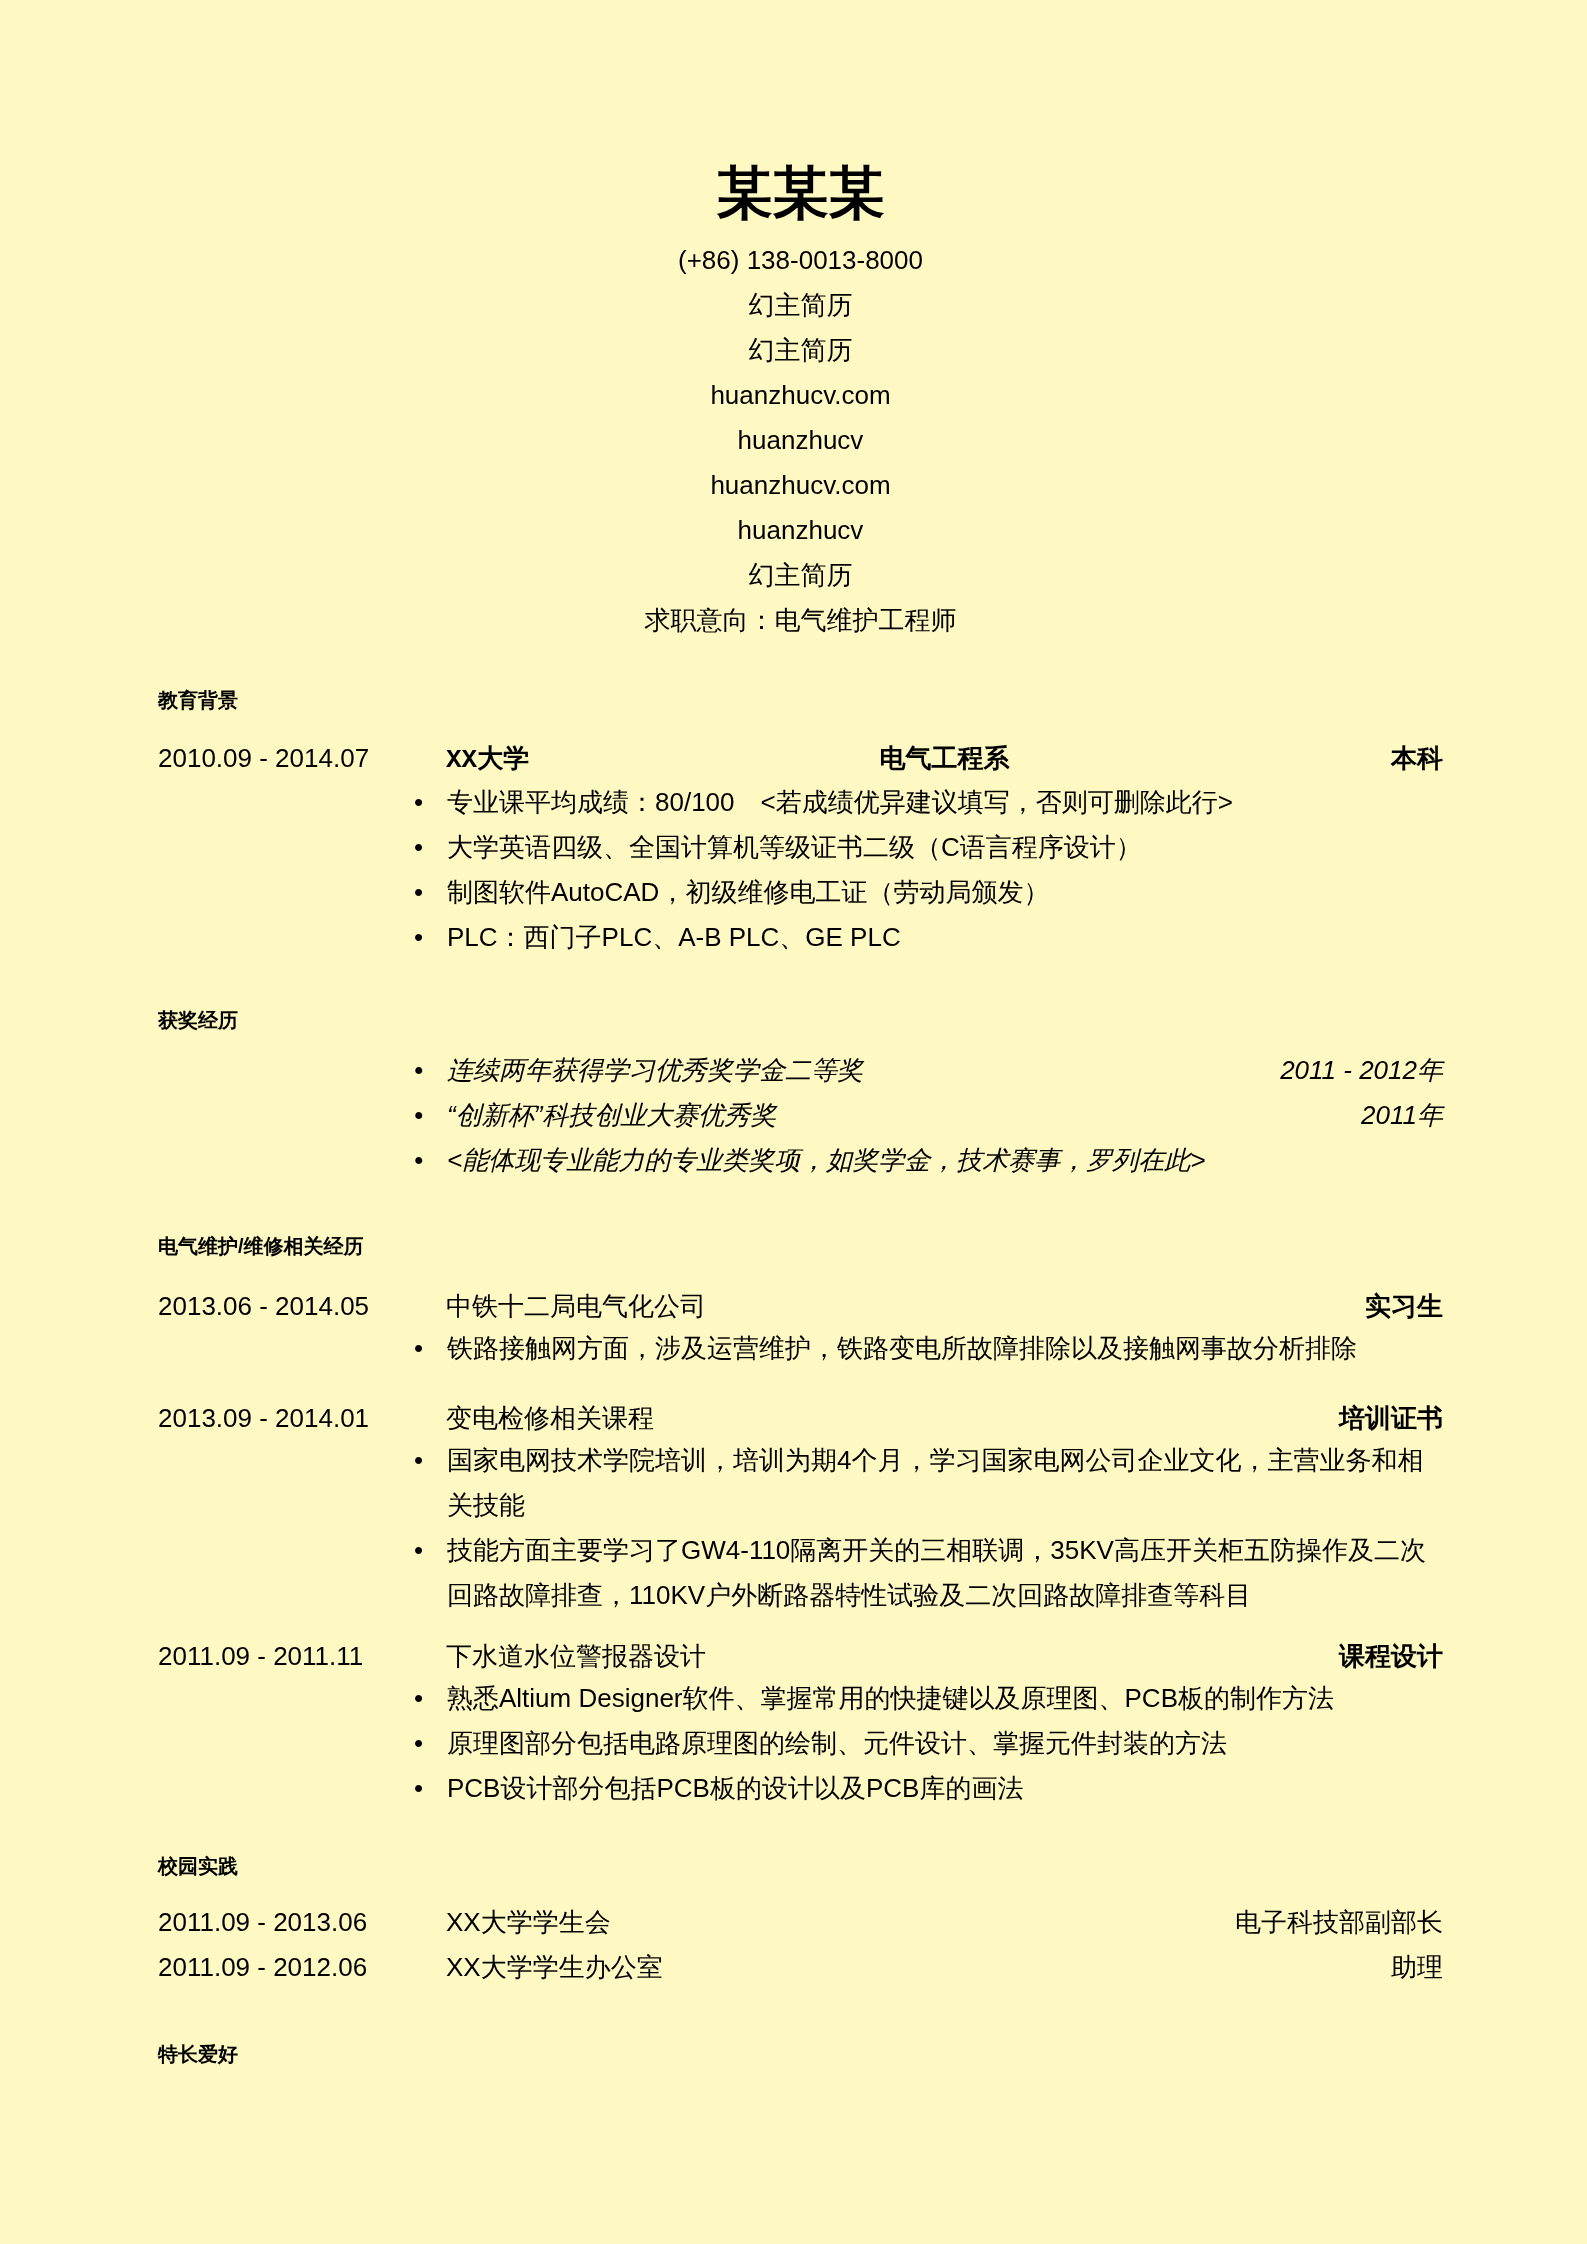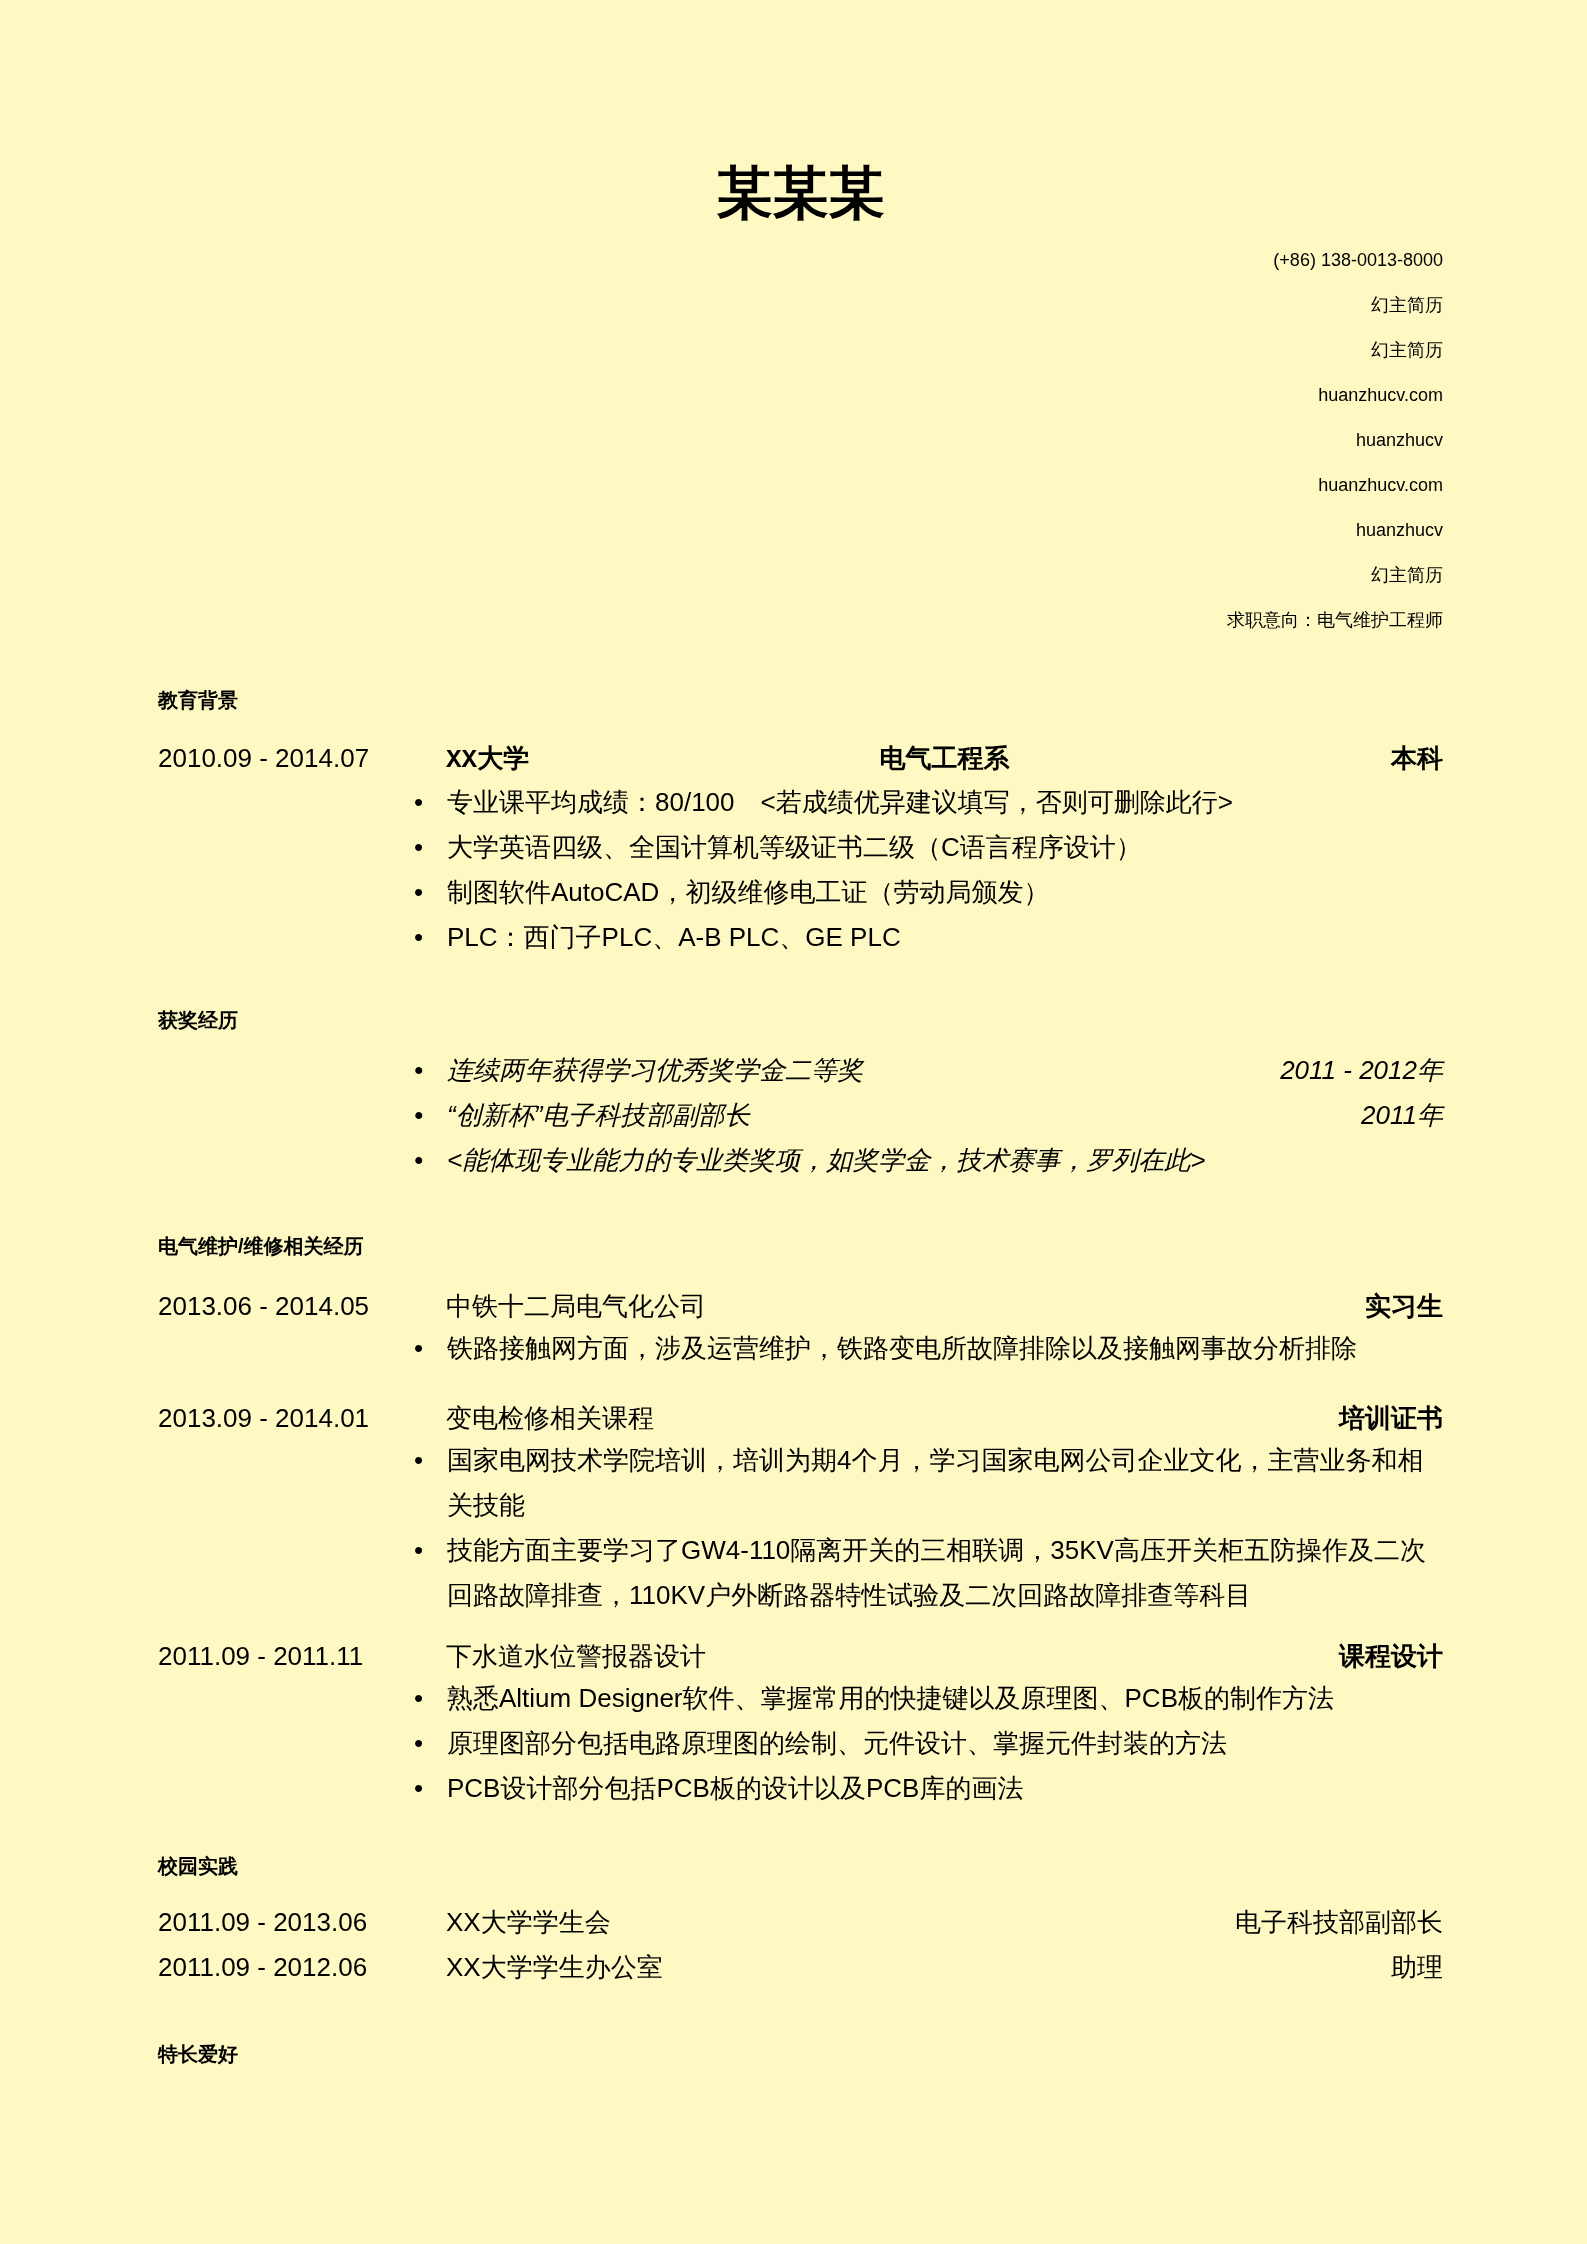--- a/index.html
+++ b/index.html
@@ -22,24 +22,23 @@
   
   .name {
     margin: 0 0 10px 0;
     font-size: 56px;
     line-height: 70px;
     font-weight: 700;
     text-align: center;
   }
   .contact { text-align: center; }
   .contact-line {
-    font-size: 18px;
+    font-size: 26px;
     line-height: 45px;
     white-space: nowrap;
-    text-align: right;
   }
   
   .sec-h {
     margin: 0;
     font-size: 20px;
     line-height: 40px;
     font-weight: 700;
   }
   .sec-h.edu    { margin-top: 37px; }
   .sec-h.awards { margin-top: 40px; }
@@ -133,21 +132,21 @@
   </section>
 
   <section>
     <h2 class="sec-h awards">获奖经历</h2>
     <ul class="bullets award-list" style="margin-top:8px;">
       <li>
         <span>连续两年获得学习优秀奖学金二等奖</span>
         <span class="award-date">2011 - 2012年</span>
       </li>
       <li>
-        <span>“创新杯”电子科技部副部长</span>
+        <span>“创新杯”科技创业大赛优秀奖</span>
         <span class="award-date">2011年</span>
       </li>
       <li>
         <span>&lt;能体现专业能力的专业类奖项，如奖学金，技术赛事，罗列在此&gt;</span>
         <span class="award-date"></span>
       </li>
     </ul>
   </section>
 
   <section>

